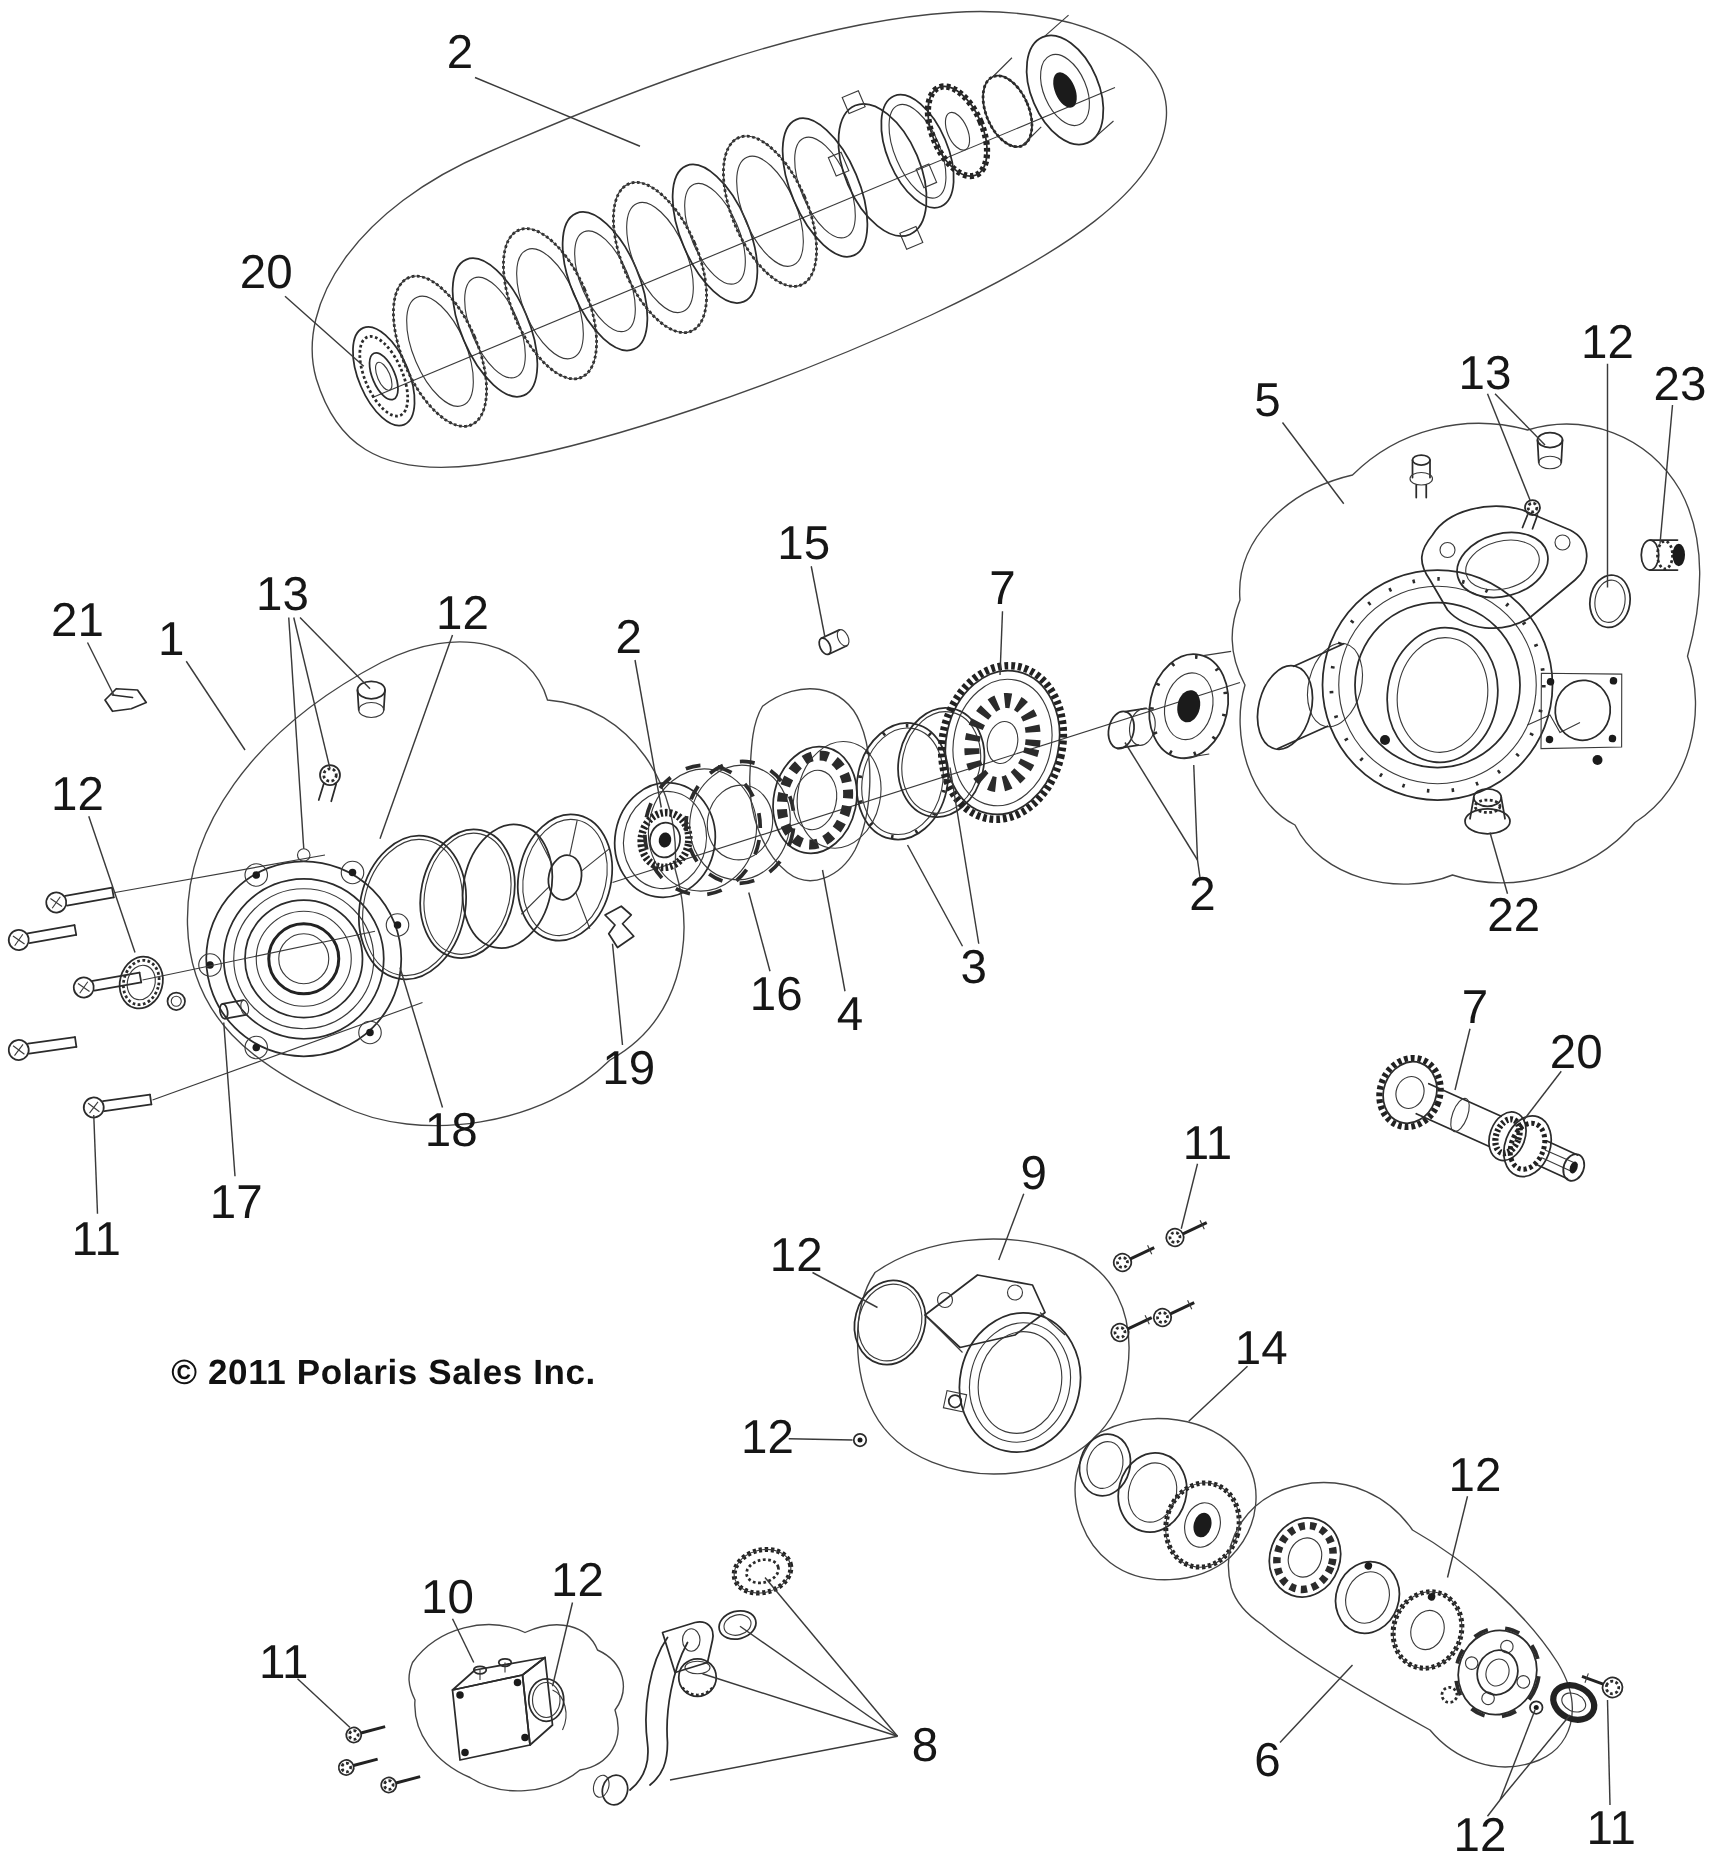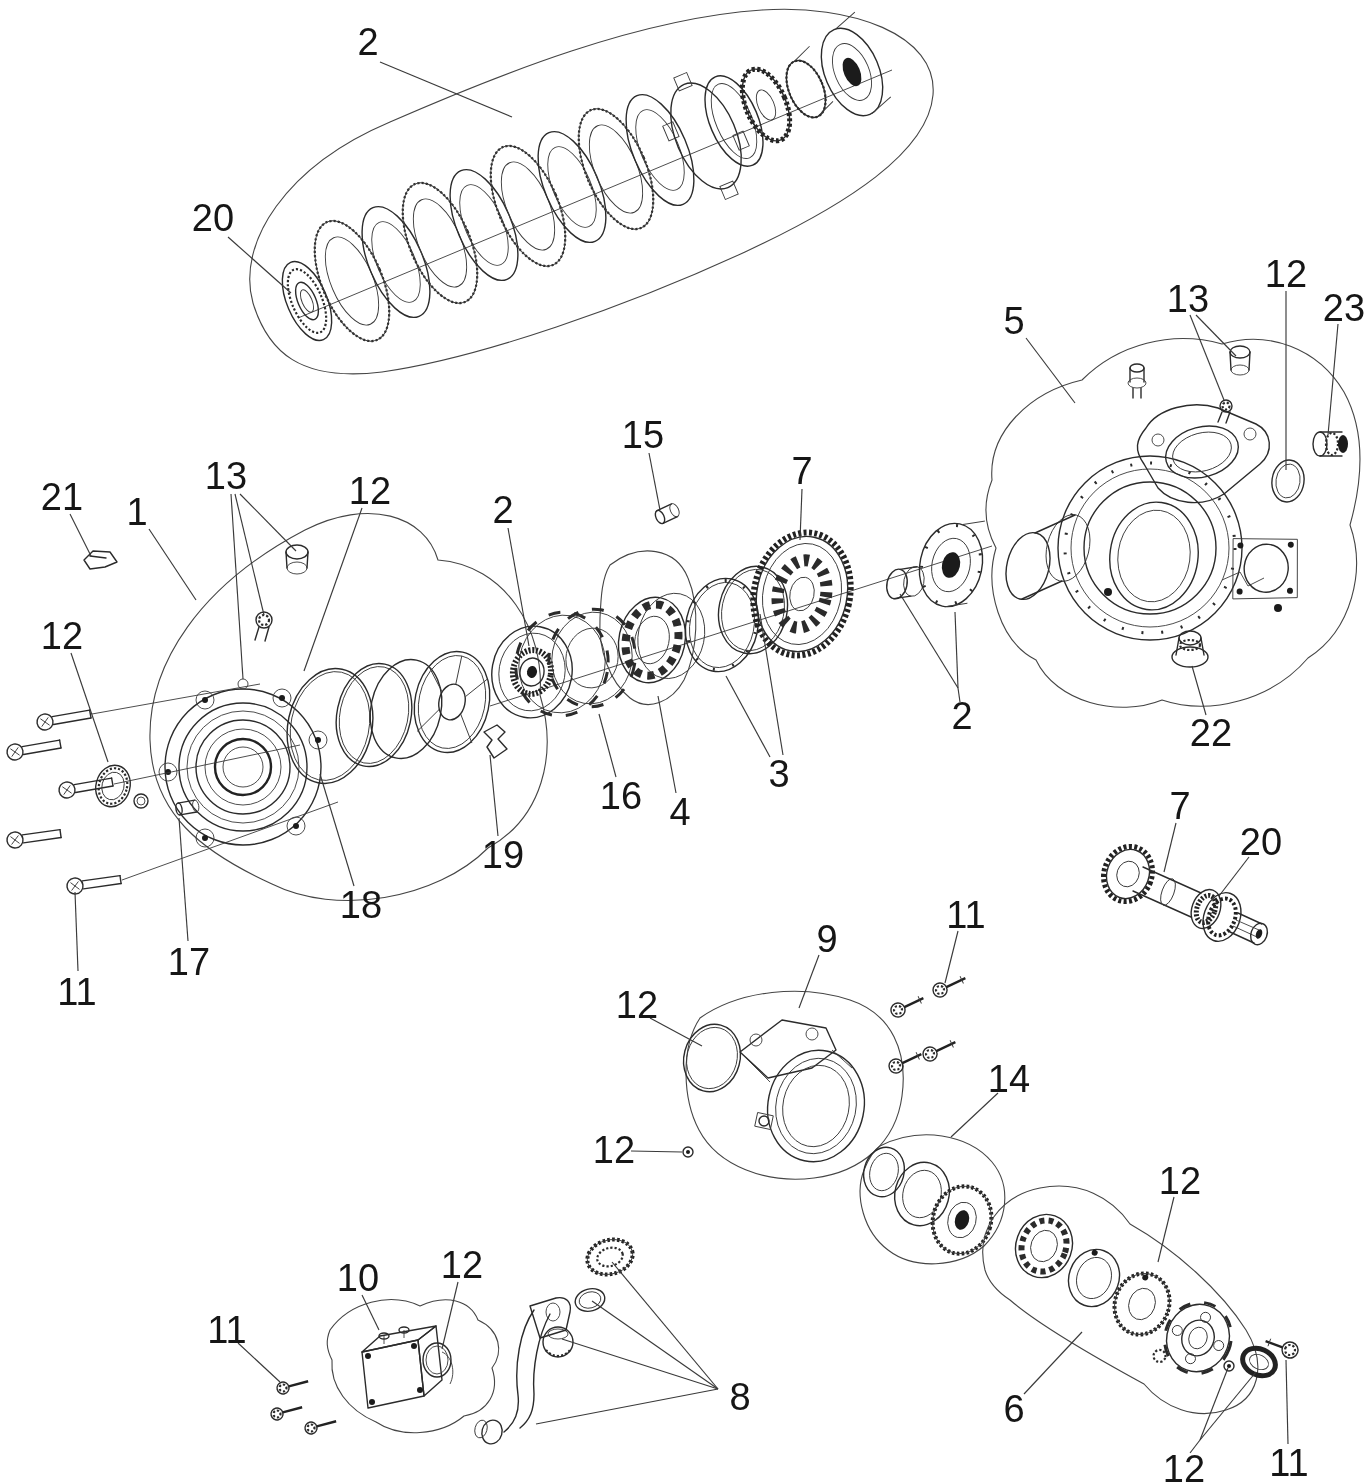--- a/index.html
+++ b/index.html
@@ -679,13 +679,14 @@
         <text x="1014" y="1409" class="callout">6</text>
         <line x1="1190" y1="1453" x2="1200" y2="1440" class="leader"></line>
         <line x1="1200" y1="1440" x2="1228" y2="1368" class="leader"></line>
         <line x1="1200" y1="1440" x2="1256" y2="1372" class="leader"></line>
         <text x="1184" y="1469" class="callout">12</text>
         <line x1="1288" y1="1444" x2="1286" y2="1360" class="leader"></line>
         <text x="1289" y="1463" class="callout">11</text>
       </g>
 </svg>
 
+<div class="copyright">© 2011 Polaris Sales Inc.</div>
 </div>
 
 </body></html>

